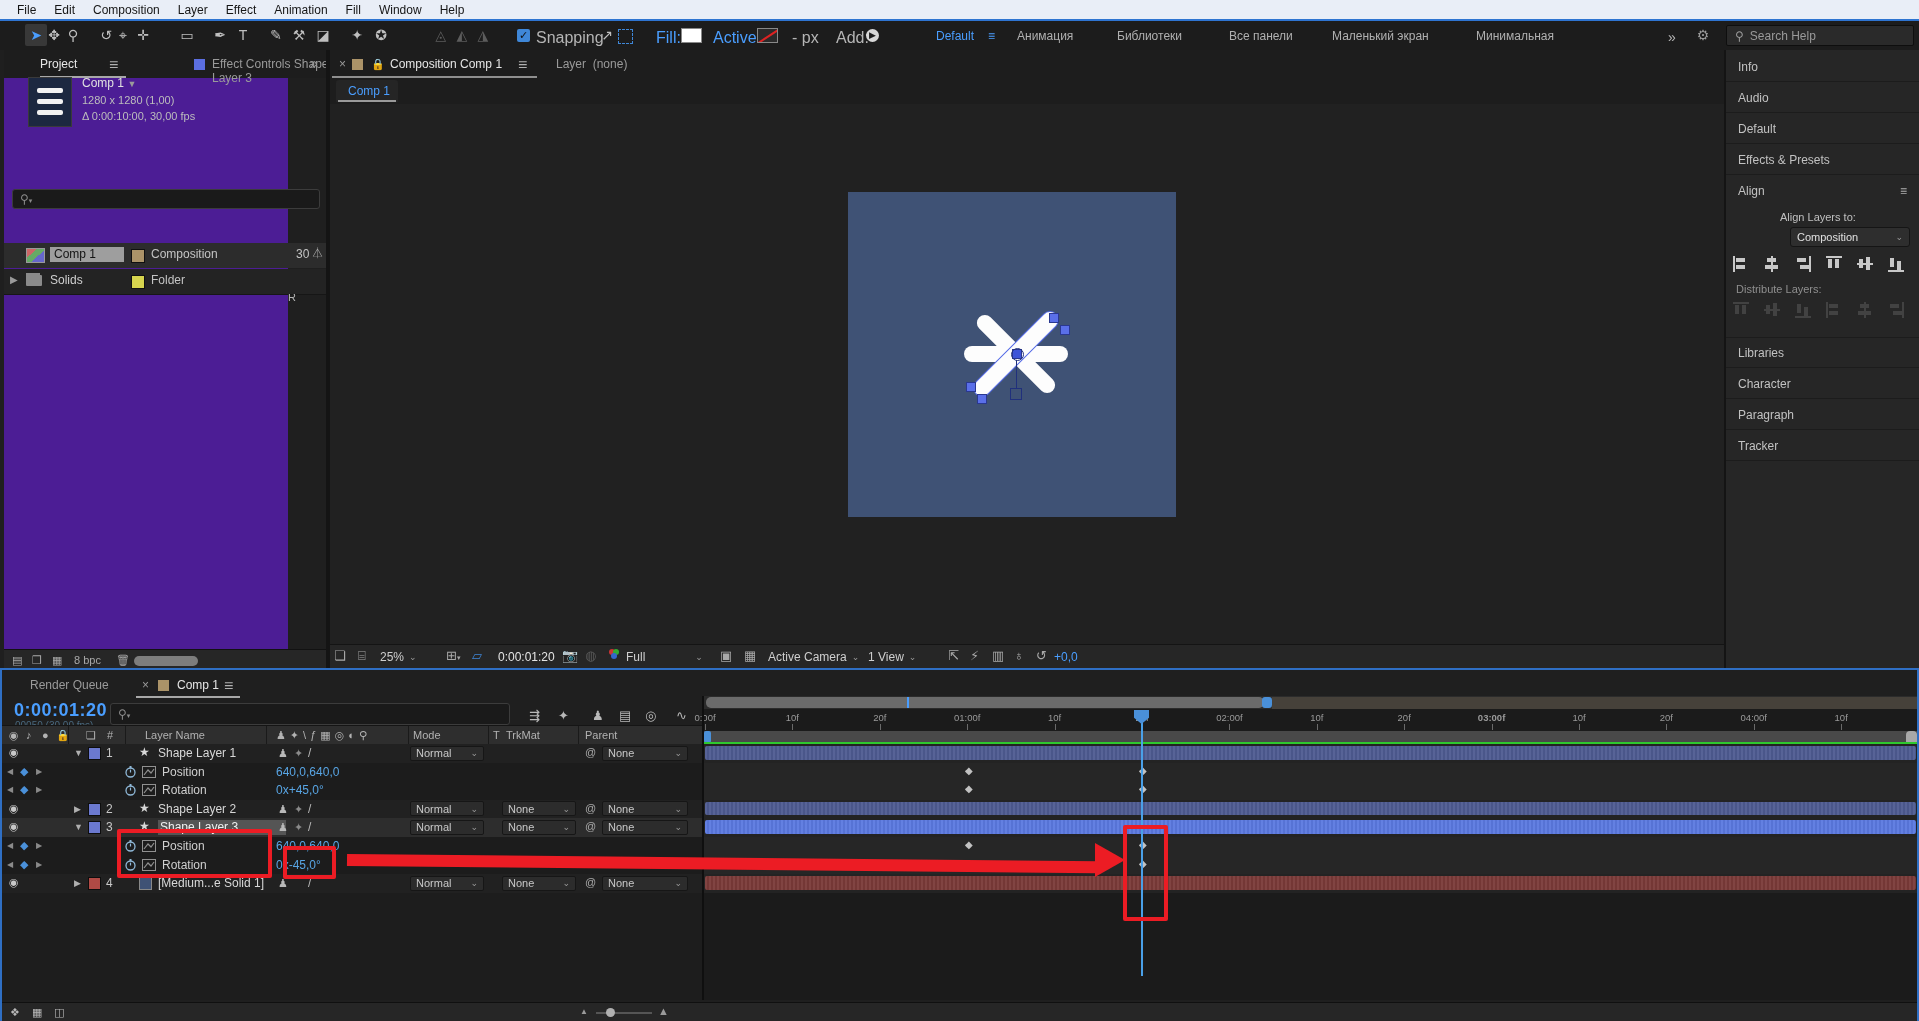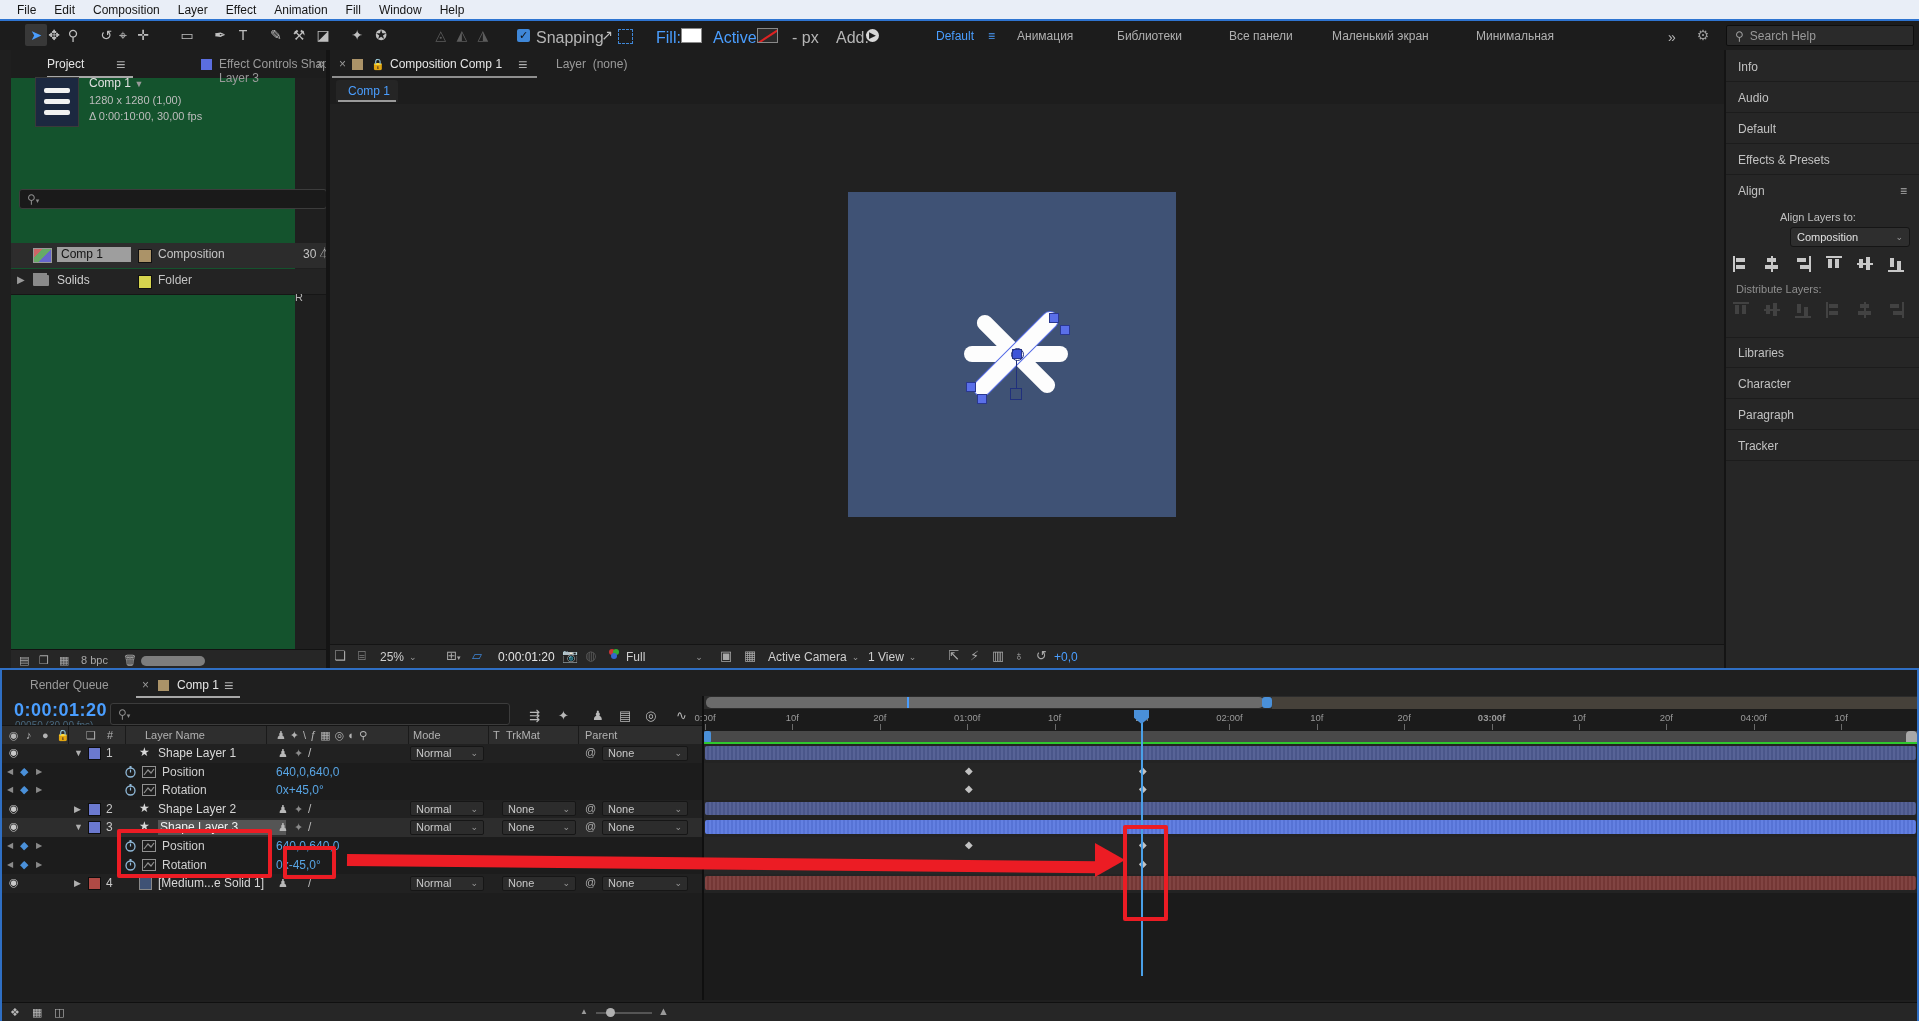--- a/index.html
+++ b/index.html
@@ -25,21 +25,21 @@
   .ws-item{position:absolute;top:8px;font-size:12px;color:#b0b0b0;}
   .ws-item.active{color:#4a9eff;}
   #help-search{position:absolute;left:1726px;top:4px;width:188px;height:21px;background:#2a2a2a;
                border:1px solid #0e0e0e;border-radius:2px;color:#9a9a9a;font-size:12px;
                display:flex;align-items:center;gap:6px;padding-left:8px;box-sizing:border-box;}
   
   .vdiv{position:absolute;background:#141414;}
   .panel-tab-text{font-size:12px;color:#9a9a9a;}
   .panel-tab-text.on{color:#e6e6e6;}
   
-  #project{position:absolute;left:11px;top:50px;width:284px;height:622px;background:#14532d;}
+  #project{position:absolute;left:4px;top:50px;width:284px;height:622px;background:#4c1d95;}
   #proj-table-hd{position:absolute;left:0;top:226px;width:326px;height:17px;background:#2f2f2f;
                  border-top:1px solid #161616;border-bottom:1px solid #161616;font-size:11px;color:#b4b4b4;}
   .pr-row{position:absolute;left:0;width:326px;height:25px;font-size:12px;color:#cfcfcf;}
   .chip{position:absolute;width:12px;height:12px;top:6px;border:1px solid #101010;}
   #proj-bottom{position:absolute;left:0;top:599px;width:326px;height:23px;background:#262626;
                border-top:1px solid #121212;color:#a8a8a8;font-size:11px;}
   
   .searchbox{position:absolute;background:#1a1a1a;border:1px solid #3c3c3c;border-radius:3px;
              color:#8a8a8a;display:flex;align-items:center;padding-left:7px;box-sizing:border-box;}
   

